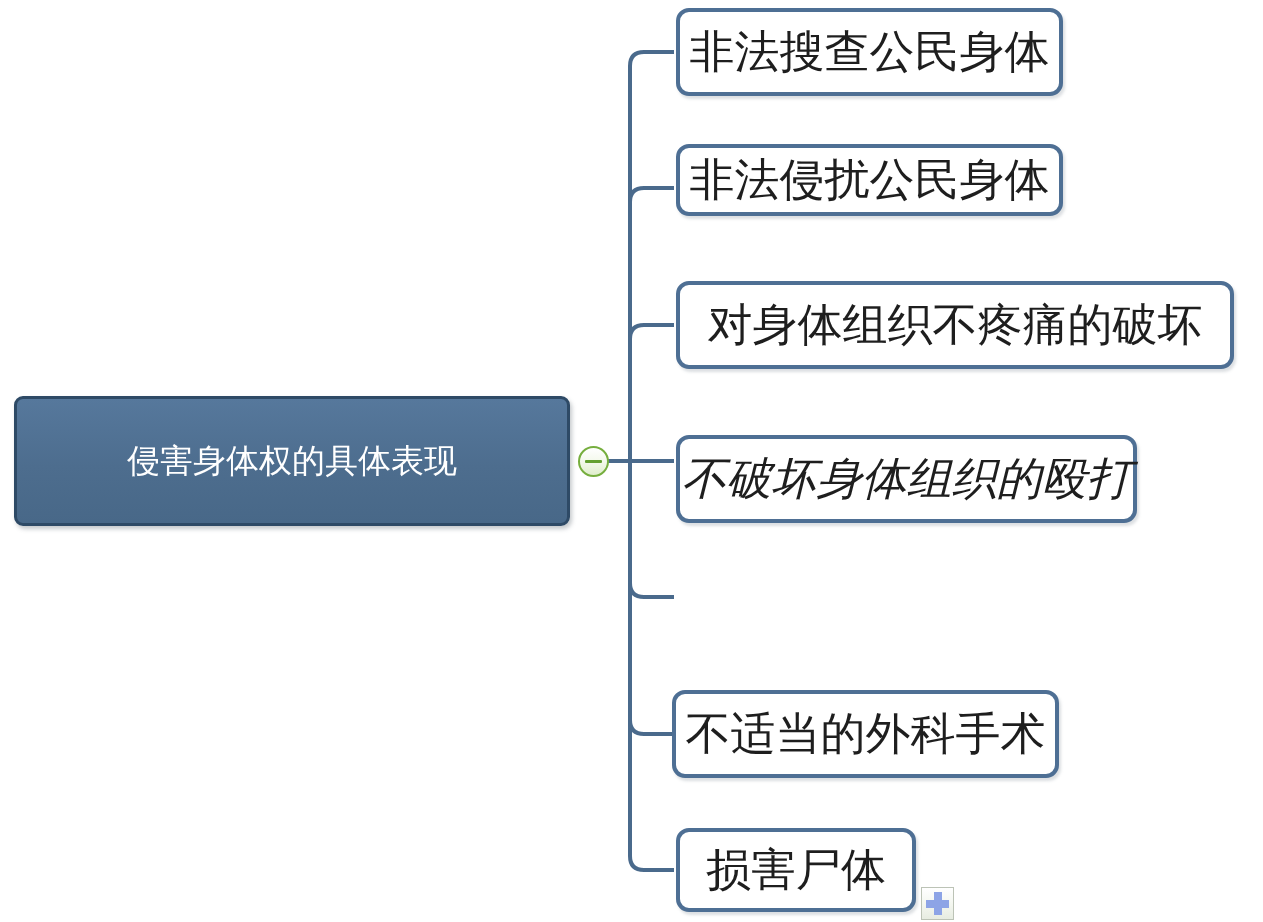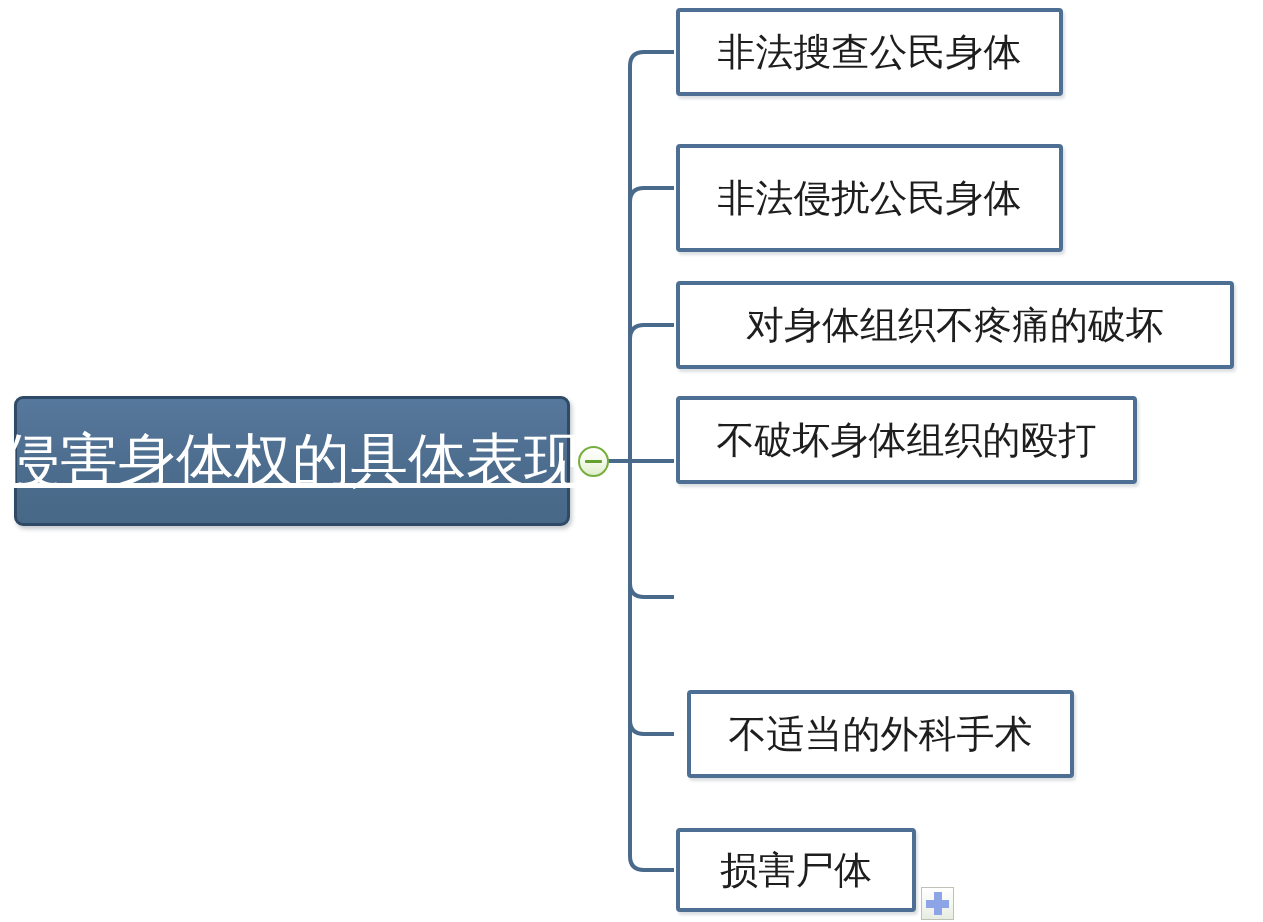--- a/index.html
+++ b/index.html
@@ -29,47 +29,46 @@
     width: 556px;
     height: 130px;
     box-sizing: border-box;
     background: linear-gradient(180deg, #56789c 0%, #4d6d8e 55%, #486888 100%);
     border: 3px solid #2e4a66;
     border-radius: 9px;
     display: flex;
     align-items: center;
     justify-content: center;
     color: #ffffff;
-    font-size: 58px;
+    font-size: 33px;
     white-space: nowrap;
     box-shadow: 2px 3px 4px rgba(90, 100, 110, 0.35);
     z-index: 2;
-    text-decoration: underline;
   }
   .branch-node {
     position: absolute;
     box-sizing: border-box;
     background: #ffffff;
     border: 4px solid #4e6f94;
-    border-radius: 4px;
+    border-radius: 13px;
     display: flex;
     align-items: center;
     justify-content: center;
     color: #1e1e1e;
-    font-size: 38px;
+    font-size: 45px;
     white-space: nowrap;
     box-shadow: 2px 3px 3px rgba(130, 140, 150, 0.28);
     z-index: 2;
   }
   .b1 { left: 676px; top: 8px;   width: 387px; height: 88px; }
-  .b2 { left: 676px; top: 144px; width: 387px; height: 108px; font-family: Liberation Serif, serif; }
+  .b2 { left: 676px; top: 144px; width: 387px; height: 72px; font-family: Liberation Serif, serif; }
   .b3 { left: 676px; top: 281px; width: 558px; height: 88px; }
-  .b4 { left: 676px; top: 396px; width: 461px; height: 88px; }
+  .b4 { left: 676px; top: 435px; width: 461px; height: 88px; font-style: italic; }
   .b5 { left: 676px; top: 553px; width: 570px; height: 88px; }
-  .b6 { left: 687px; top: 690px; width: 387px; height: 88px; }
+  .b6 { left: 672px; top: 690px; width: 387px; height: 88px; }
   .b7 { left: 676px; top: 828px; width: 240px; height: 84px; }
   .collapse-btn {
     position: absolute;
     left: 578px;
     top: 446px;
     width: 31px;
     height: 31px;
     box-sizing: border-box;
     border: 2px solid #76ae3e;
     border-radius: 50%;

